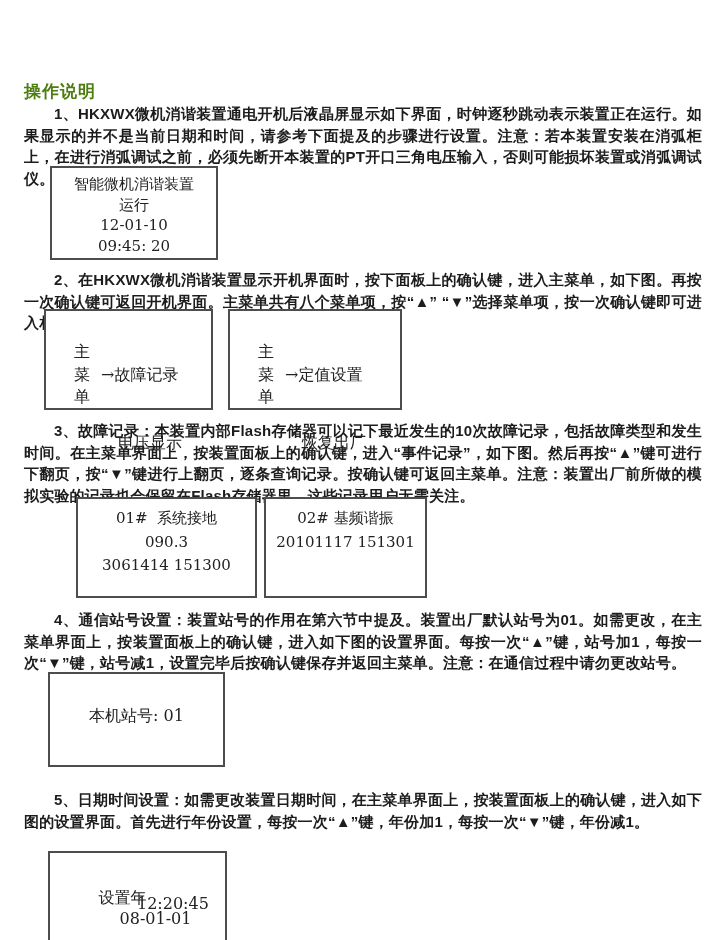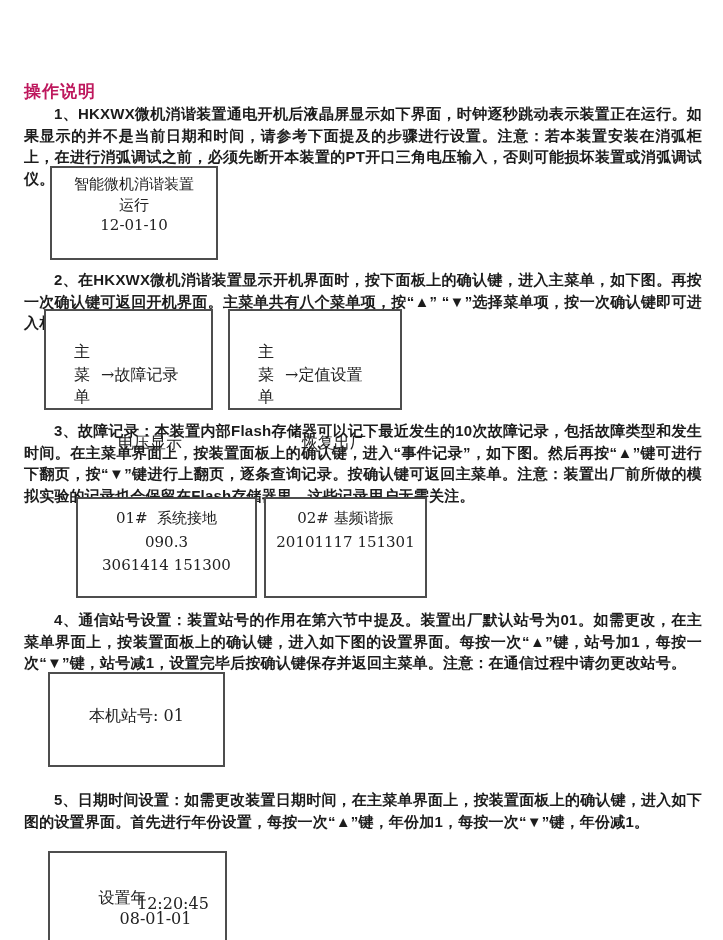--- a/index.html
+++ b/index.html
@@ -80,28 +80,29 @@
   .dt-row1 { position: absolute; left: 18px; top: 16px; white-space: pre; }
   .dt-label { display: inline-block; }
   .dt-date { display: inline-block; margin-left: 21px; }
   .dt-row2 { position: absolute; left: 87px; top: 41px; white-space: pre; }
 </style>
 </head>
 <body>
 
 <div class="page">
 
-  <div class="page-title" id="page-title" style="color: #be185d;">操作说明</div>
+  <div class="page-title" id="page-title" style="color: #4d7c0f;">操作说明</div>
 
   <p class="para p1">1、HKXWX微机消谐装置通电开机后液晶屏显示如下界面，时钟逐秒跳动表示装置正在运行。如果显示的并不是当前日期和时间，请参考下面提及的步骤进行设置。注意：若本装置安装在消弧柜上，在进行消弧调试之前，必须先断开本装置的PT开口三角电压输入，否则可能损坏装置或消弧调试仪。</p>
 
   <div class="screen lcd-boot">
     <div class="lcd-line">智能微机消谐装置</div>
     <div class="lcd-line">运行</div>
     <div class="lcd-line">12-01-10</div>
+    <div class="lcd-line">09:45: 20</div>
   </div>
 
   <p class="para p2">2、在HKXWX微机消谐装置显示开机界面时，按下面板上的确认键，进入主菜单，如下图。再按一次确认键可返回开机界面。主菜单共有八个菜单项，按“▲” “▼”选择菜单项，按一次确认键即可进入相应菜单项。</p>
 
   <div class="screen menu-screen menu-1">
     <div class="menu-side">
       <div>主</div>
       <div>菜</div>
       <div>单</div>
     </div>

